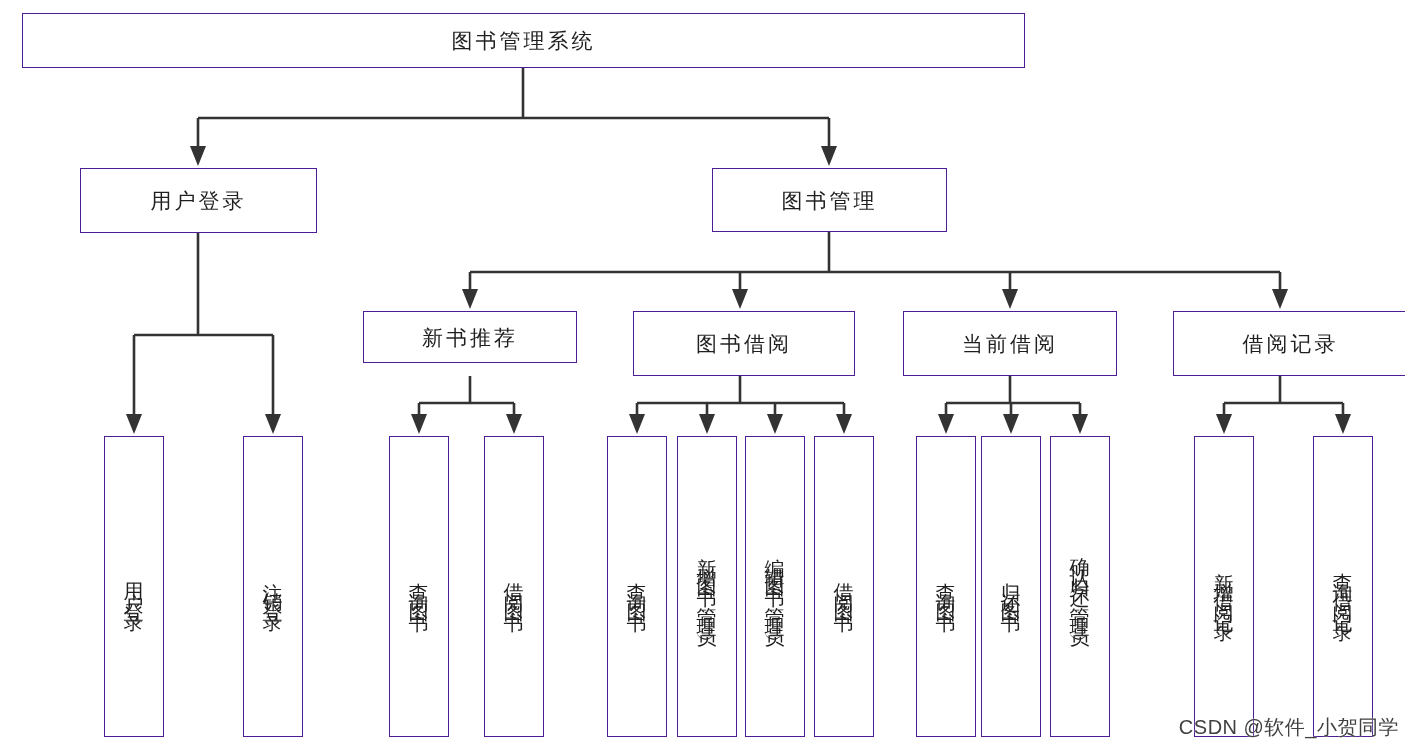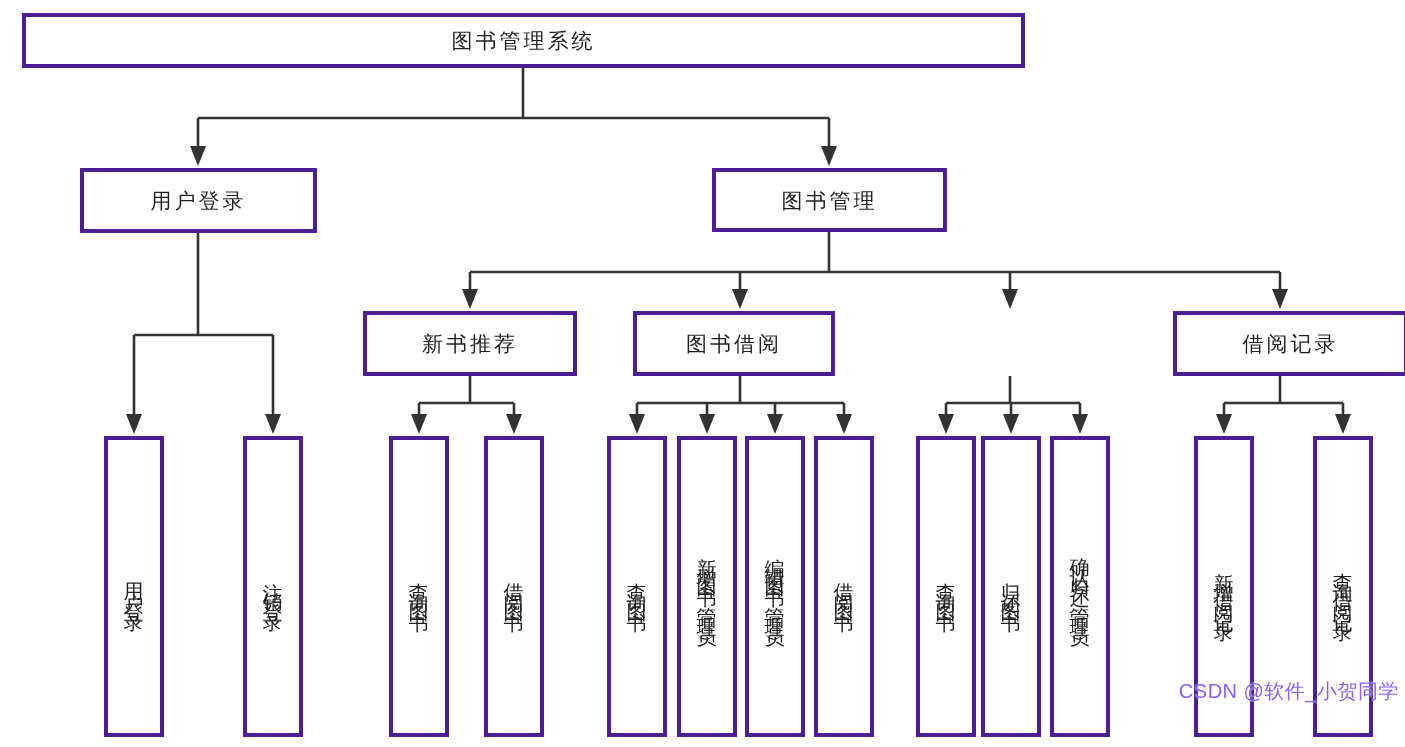--- a/index.html
+++ b/index.html
@@ -13,21 +13,21 @@
   }
   #connectors {
     position: absolute;
     left: 0; top: 0;
     width: 1405px; height: 747px;
   }
   .box {
     position: absolute;
     box-sizing: border-box;
     background: #ffffff;
-    border: 4px solid #4c1d95;
+    border: 1px solid #4c1d95;
     display: flex;
     align-items: center;
     justify-content: center;
     color: #1f1f1f;
     text-align: center;
   }
   .hbox {
     font-size: 21px;
     letter-spacing: 3px;
     line-height: 1;
@@ -35,24 +35,24 @@
   }
   .vbox {
     writing-mode: vertical-rl;
     text-orientation: mixed;
     font-size: 20px;
     letter-spacing: 10px;
     line-height: 1;
   }
   .watermark {
     position: absolute;
-    top: 678px;
+    top: 714px;
     right: 6px;
     font-size: 20px;
-    color: #8b5cf6;
+    color: #404040;
     letter-spacing: 0.5px;
     white-space: nowrap;
     text-shadow: 0 0 2px #ffffff;
     z-index: 5;
   }
 </style>
 </head>
 <body>
 
 <div id="canvas">
@@ -104,25 +104,28 @@
     <span>图书管理系统</span>
   </div>
 
   <div class="box hbox" style="left:80px; top:168px; width:237px; height:65px;">
     <span>用户登录</span>
   </div>
   <div class="box hbox" style="left:712px; top:168px; width:235px; height:64px;align-items:center;">
     <span>图书管理</span>
   </div>
 
-  <div class="box hbox" style="left:363px; top:311px; width:214px; height:65px;">
+  <div class="box hbox" style="left:363px; top:311px; width:214px; height:52px;">
     <span>新书推荐</span>
   </div>
-  <div class="box hbox" style="left:633px; top:311px; width:202px; height:65px;">
+  <div class="box hbox" style="left:633px; top:311px; width:222px; height:65px;">
     <span>图书借阅</span>
+  </div>
+  <div class="box hbox" style="left:903px; top:311px; width:214px; height:65px;">
+    <span>当前借阅</span>
   </div>
   <div class="box hbox" style="left:1173px; top:311px; width:235px; height:65px;">
     <span>借阅记录</span>
   </div>
 
   <div class="box vbox" style="left:104px; top:436px; width:60px; height:301px;">
     <span>用户登录</span>
   </div>
   <div class="box vbox" style="left:243px; top:436px; width:60px; height:301px;">
     <span>注销登录</span>

